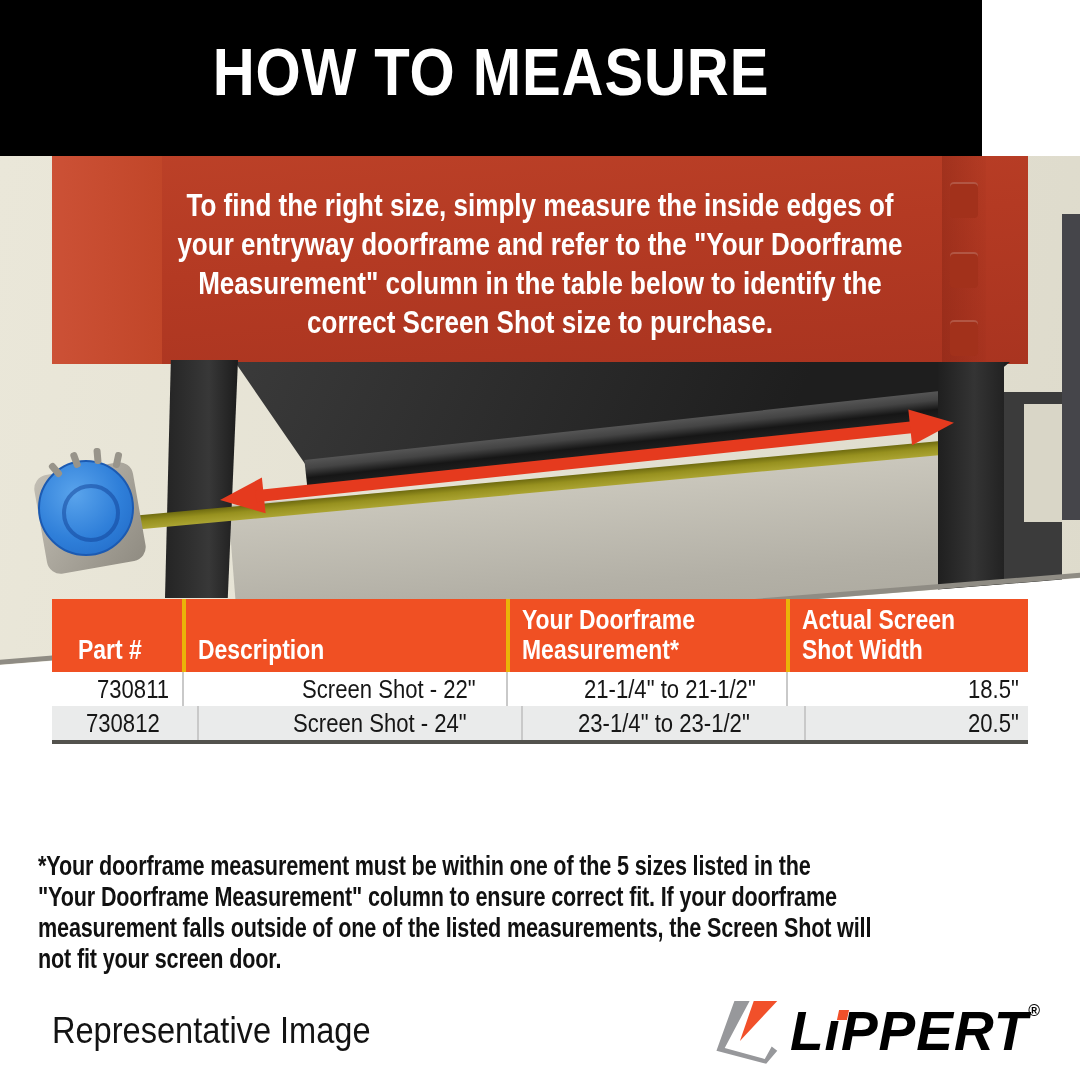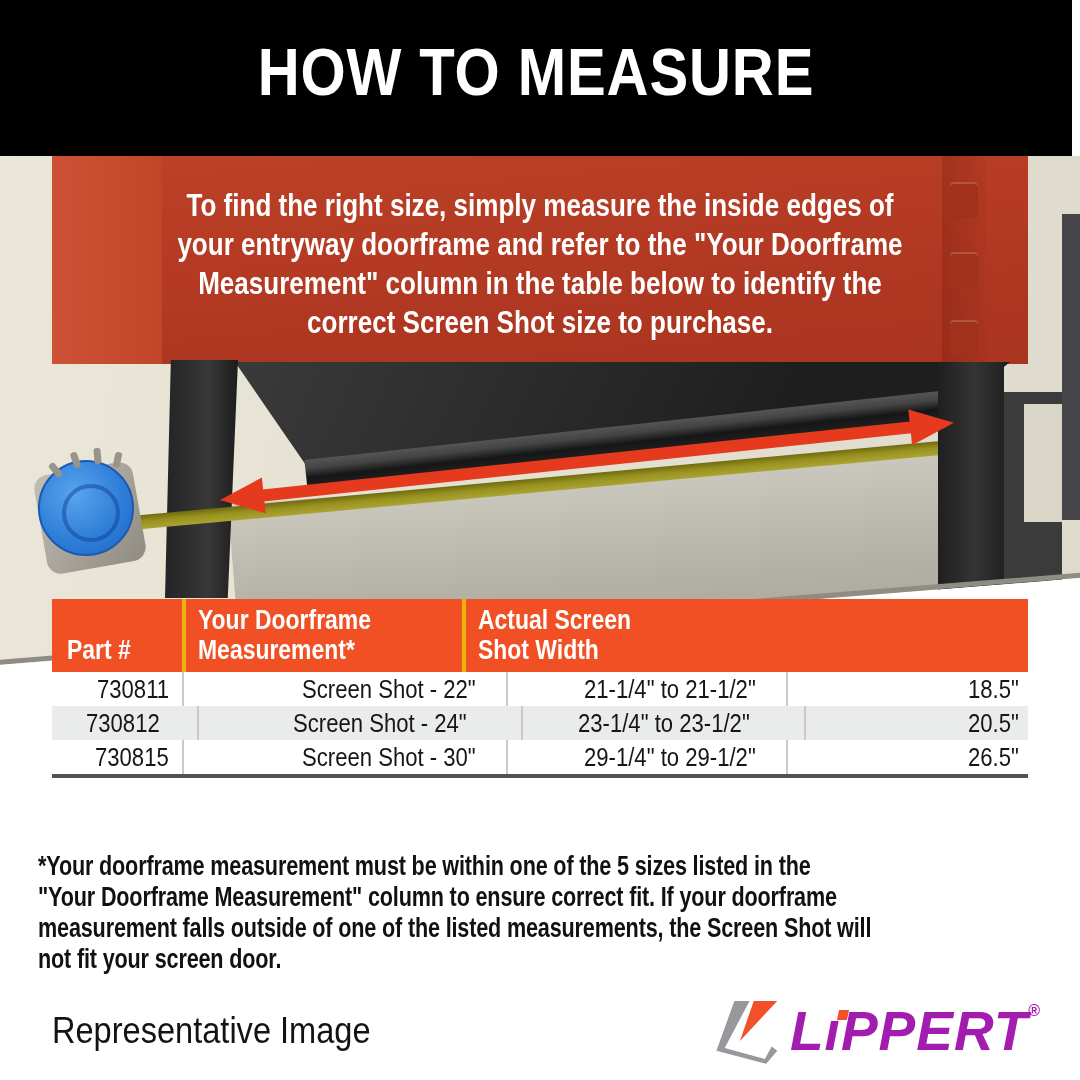--- a/index.html
+++ b/index.html
@@ -1,19 +1,19 @@
 <!DOCTYPE html>
 <html><head>
 <meta charset="utf-8">
 <style>
   html,body{margin:0;padding:0;background:#fff;}
   .canvas{position:relative;width:1080px;height:1080px;background:#fff;overflow:hidden;
           font-family:"Liberation Sans",sans-serif;}
   
-  .topbar{position:absolute;left:0;top:0;width:1072px;height:156px;background:#000;}
+  .topbar{position:absolute;left:0;top:0;width:982px;height:156px;background:#000;}
   .topbar h1{margin:0;position:absolute;left:0;right:0;top:34px;text-align:center;
              color:#fff;font-size:66px;font-weight:bold;letter-spacing:1px;
              transform:scaleX(.88);white-space:nowrap;}
   
   .photo{position:absolute;left:0;top:156px;width:1080px;height:512px;
          background:linear-gradient(100deg,#EAE7D9,#DEDBCC);
          clip-path:polygon(0 0,1080px 0,1080px 422px,0 509px);}
   .photo *{position:absolute;}
   .door{left:52px;top:0;width:976px;height:208px;z-index:1;
         background:linear-gradient(175deg,#BC4128 0%,#B43A23 45%,#A93420 100%);}
@@ -66,21 +66,21 @@
   .instr{left:70px;right:70px;top:30px;z-index:10;text-align:center;}
   .instr div{position:static;color:#fff;font-size:31px;font-weight:bold;line-height:39px;
         transform:scaleX(.84);white-space:nowrap;}
   .edge-line{left:-4px;top:504px;width:1092px;height:5px;background:#8F8C84;z-index:11;
         transform:rotate(-4.6deg);transform-origin:left top;}
   
   .size-table{position:absolute;left:52px;top:599px;width:976px;z-index:20;}
   .thead{display:flex;height:73px;background:#F05023;}
   .thead .cell{box-sizing:border-box;display:flex;flex-direction:column;
         justify-content:flex-end;padding:0 0 7px 12px;}
-  .thead .cell:first-child{padding-left:15px;}
+  .thead .cell:first-child{padding-left:26px;}
   .thead .cell + .cell{border-left:4px solid #eab308;}
   .h-line{display:block;color:#fff;font-size:27px;font-weight:bold;line-height:30px;
         transform:scaleX(.85);transform-origin:left bottom;white-space:nowrap;}
   .trow{display:flex;height:34px;text-align:right;}
   .trow.alt{background:#EAEBEB;gap:24px;}
   .trow .cell{box-sizing:border-box;padding-left:12px;line-height:34px;}
   .trow .cell:first-child{padding-left:18px;}
   .trow .cell + .cell{border-left:2px solid #C9C9C9;}
   .b-text{display:inline-block;color:#161616;font-size:26px;line-height:34px;
         transform:scaleX(.85);transform-origin:left center;white-space:nowrap;}
@@ -90,21 +90,21 @@
   .footnote{position:absolute;left:38px;top:851px;width:1000px;}
   .footnote div{color:#111;font-size:27px;font-weight:bold;line-height:31px;
         letter-spacing:-.2px;transform:scaleX(.8);transform-origin:left center;
         white-space:nowrap;}
   
   .caption{position:absolute;left:52px;top:1010px;color:#131313;font-size:37px;
         line-height:42px;transform:scaleX(.88);transform-origin:left center;
         white-space:nowrap;}
   .brand{position:absolute;left:704px;top:996px;display:flex;align-items:center;}
   .brand svg{display:block;}
-  .wordmark{margin-left:10px;color:#a21caf;font-size:55px;line-height:70px;
+  .wordmark{margin-left:10px;color:#000000;font-size:55px;line-height:70px;
         font-weight:bold;font-style:italic;letter-spacing:1px;white-space:nowrap;}
   .brand-i{position:relative;display:inline-block;}
   .i-dot{position:absolute;left:13px;top:14px;width:10px;height:10px;background:#F1502A;
         transform:skewX(-12deg);}
   .reg{font-size:16px;vertical-align:top;line-height:30px;font-style:normal;}
 </style>
 </head>
 <body>
 
 <div class="canvas">
@@ -149,20 +149,24 @@
     </div>
     <div class="edge-line"></div>
   </div>
 
   <div class="size-table">
     <div class="thead">
       <div class="cell c1">
         <span class="h-line">Part #</span>
         <span class="h-line"></span>
       </div>
+      <div class="cell c2">
+        <span class="h-line">Description</span>
+        <span class="h-line"></span>
+      </div>
       <div class="cell c3">
         <span class="h-line">Your Doorframe</span>
         <span class="h-line">Measurement*</span>
       </div>
       <div class="cell c4">
         <span class="h-line">Actual Screen</span>
         <span class="h-line">Shot Width</span>
       </div>
     </div>
 
@@ -170,26 +174,20 @@
       <div class="cell c1"><span class="b-text">730811</span></div>
       <div class="cell c2"><span class="b-text">Screen Shot - 22"</span></div>
       <div class="cell c3"><span class="b-text">21-1/4" to 21-1/2"</span></div>
       <div class="cell c4"><span class="b-text">18.5"</span></div>
     </div>
     <div class="trow alt">
       <div class="cell c1"><span class="b-text">730812</span></div>
       <div class="cell c2"><span class="b-text">Screen Shot - 24"</span></div>
       <div class="cell c3"><span class="b-text">23-1/4" to 23-1/2"</span></div>
       <div class="cell c4"><span class="b-text">20.5"</span></div>
-    </div>
-    <div class="trow">
-      <div class="cell c1"><span class="b-text">730815</span></div>
-      <div class="cell c2"><span class="b-text">Screen Shot - 30"</span></div>
-      <div class="cell c3"><span class="b-text">29-1/4" to 29-1/2"</span></div>
-      <div class="cell c4"><span class="b-text">26.5"</span></div>
     </div>
     <div class="tbottom"></div>
   </div>
 
   <div class="footnote">
     <div>*Your doorframe measurement must be within one of the 5 sizes listed in the</div>
     <div>"Your Doorframe Measurement" column to ensure correct fit. If your doorframe</div>
     <div>measurement falls outside of one of the listed measurements, the Screen Shot will</div>
     <div>not fit your screen door.</div>
   </div>

